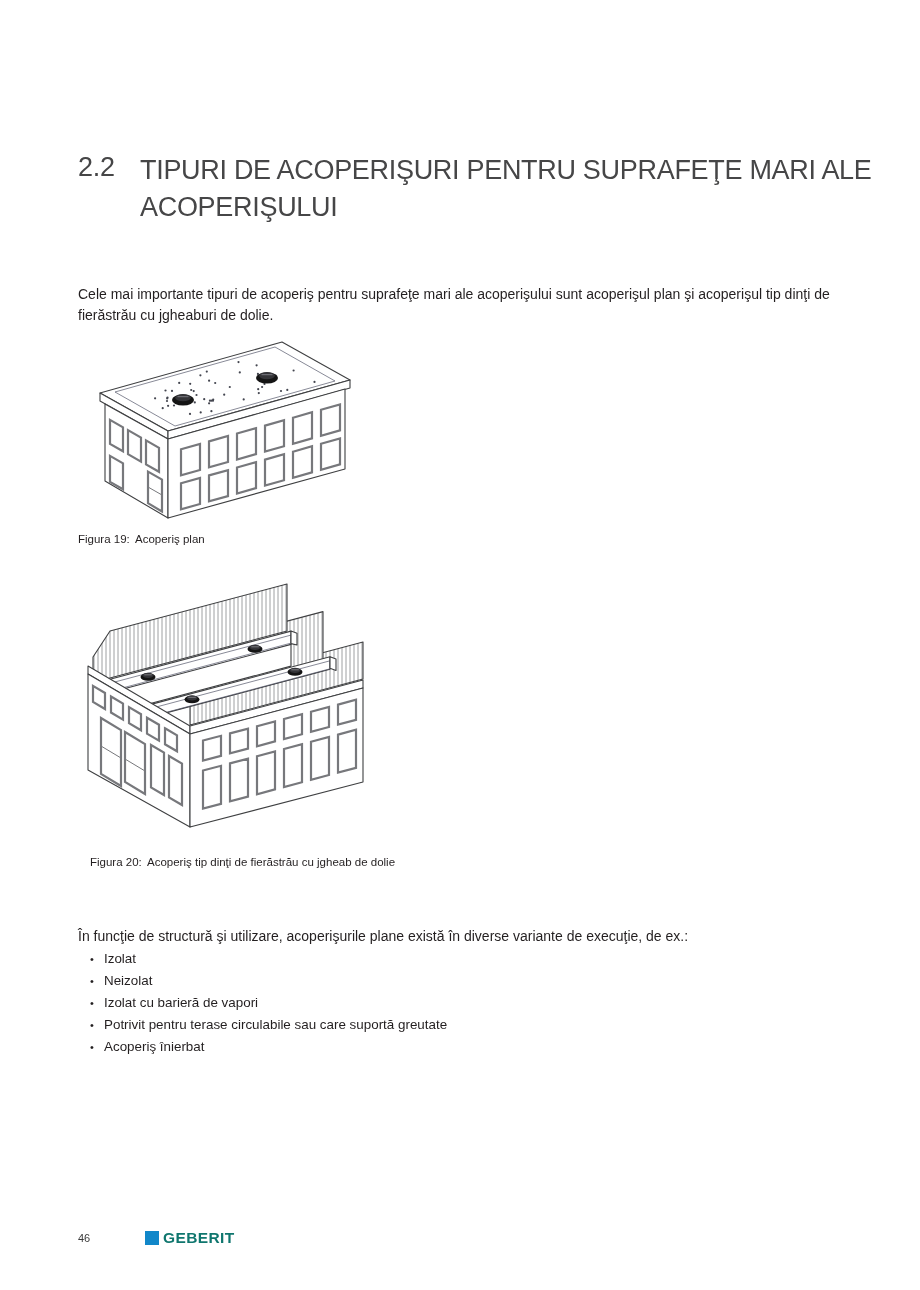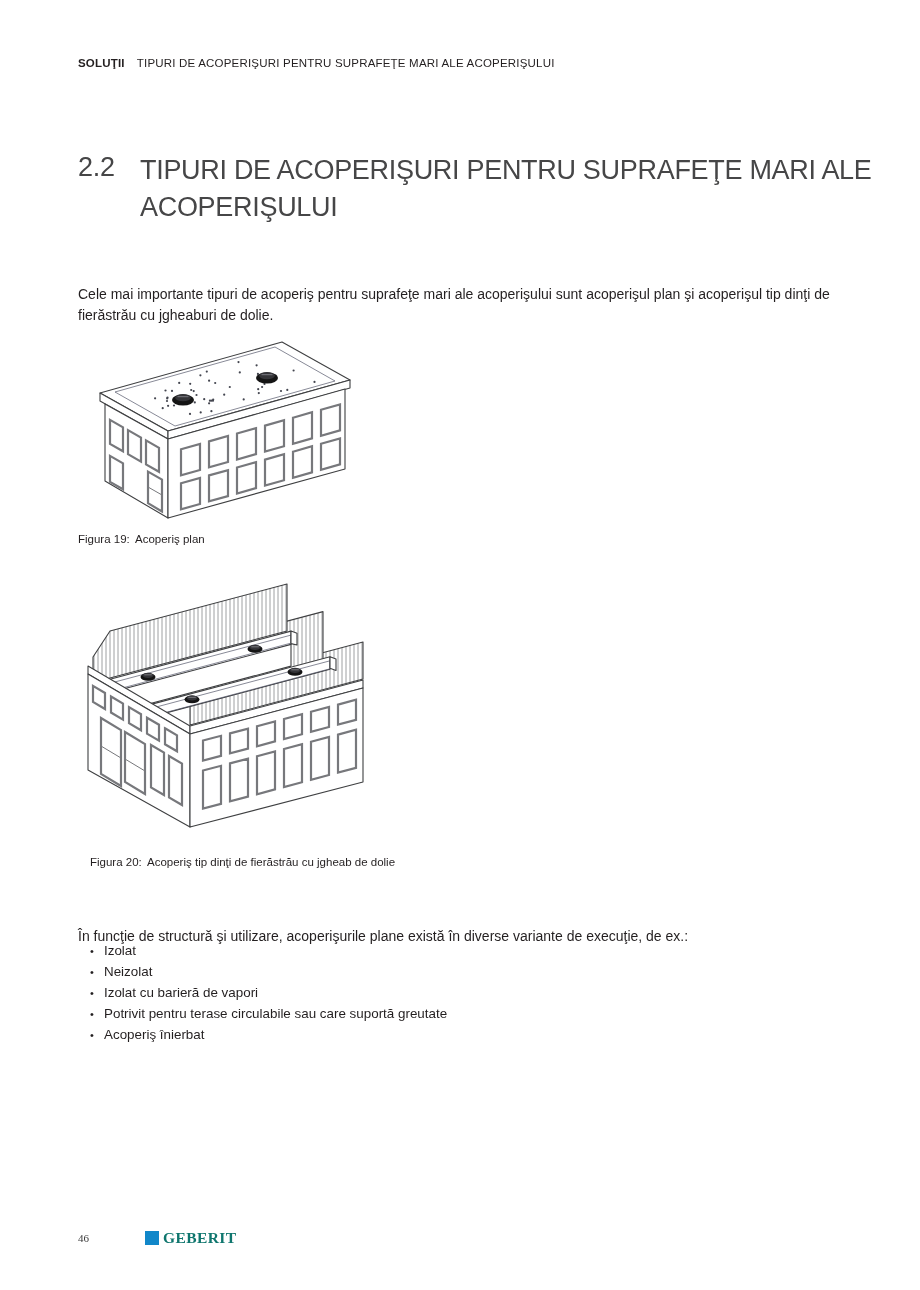--- a/index.html
+++ b/index.html
@@ -15,41 +15,38 @@
   .par-sawtooth{top:884px;}
   .par-variants{top:926px;}
   .figure{position:absolute;}
   .fig19{left:97px;top:341px;width:256px;height:182px;}
   .fig20{left:85px;top:578px;width:285px;height:252px;}
   .caption{position:absolute;left:78px;font-size:11.5px;color:#231f20;white-space:nowrap;}
   .cap19{top:533px;}
   .cap20{top:856px;padding-left:12px;}
   .caption .cap-label{display:inline-block;width:57px;}
   ul.variants{position:absolute;left:90px;top:944px;margin:0;padding:0;list-style:none;font-size:13.4px;}
-  ul.variants li{margin:0 0 7px 0;line-height:14px;}
+  ul.variants li{margin:8px 0 7px 0;line-height:14px;}
   ul.variants li::before{content:"\2022";display:inline-block;width:14px;font-size:11px;vertical-align:top;}
-  .footer{position:absolute;left:78px;top:1229px;width:400px;height:20px;font-family:Liberation Serif, serif;}
+  .footer{position:absolute;left:78px;top:1229px;width:400px;height:20px;}
   .page-num{position:absolute;left:0;top:3px;font-size:11px;color:#3a3a3a;}
   .brand{position:absolute;left:67px;top:0;display:flex;align-items:center;}
   .brand-square{width:14px;height:14px;background:#1187c9;margin-right:4px;}
   .brand-word{font-size:15.5px;font-weight:bold;letter-spacing:0.4px;color:#0f766e;}
   
   .ol{fill:#ffffff;stroke:#3f4042;stroke-width:1.1;stroke-linejoin:round;}
   .thin{fill:none;stroke:#55586a;stroke-width:0.7;}
   .win{fill:#ffffff;stroke:#77787c;stroke-width:2.2;stroke-linejoin:miter;}
   .hatch19{fill:url(#vh20);stroke:#3f4042;stroke-width:1.1;stroke-linejoin:round;}
 </style>
 </head>
 <body>
 
 <div class="page">
 
-  <div class="running-header">
-    <span class="kicker">SOLUŢII</span><span>TIPURI DE ACOPERIŞURI PENTRU SUPRAFEŢE MARI ALE ACOPERIŞULUI</span>
-  </div>
 
   <div class="sec-heading">
     <span class="sec-num">2.2</span>
     <h1 class="sec-title"><span>TIPURI DE ACOPERIŞURI PENTRU SUPRAFEŢE MARI ALE</span><br>
       <span>ACOPERIŞULUI</span></h1>
   </div>
 
   <p class="body-par intro">Cele mai importante tipuri de acoperiş pentru suprafeţe mari ale acoperişului sunt acoperişul plan şi acoperişul tip dinţi de fierăstrău cu jgheaburi de dolie.</p>
 
   <svg class="figure fig19" viewBox="0 0 256 182">

